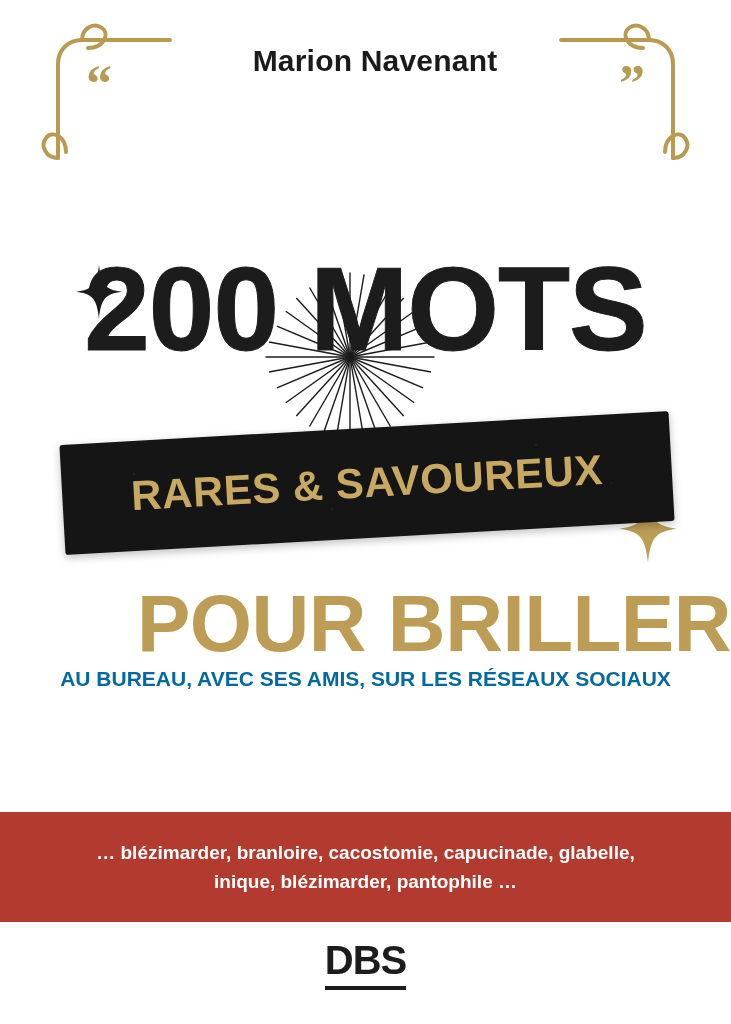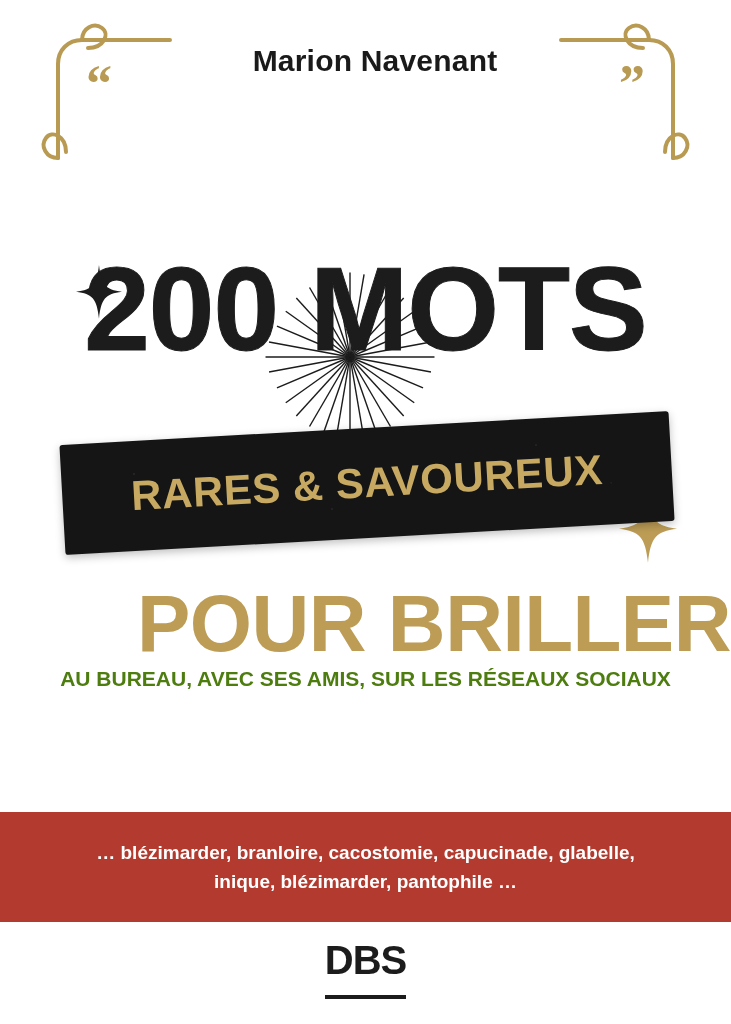--- a/index.html
+++ b/index.html
@@ -156,21 +156,21 @@
   
   .subtitle {
     position: absolute;
     top: 665px;
     left: 60px;
     right: 60px;
     text-align: center;
     font-size: 21px;
     line-height: 1.33;
     font-weight: bold;
-    color: #4d7c0f;
+    color: #0369a1;
     font-family: "Liberation Sans", sans-serif;
   }
 
   
   .red-band {
     position: absolute;
     left: 0;
     right: 0;
     top: 812px;
     height: 110px;
@@ -197,21 +197,21 @@
     top: 938px;
     text-align: center;
   }
   .logo-text {
     display: inline-block;
     font-size: 40px;
     font-weight: bold;
     letter-spacing: -1px;
     color: #1c1c1c;
     border-bottom: 4px solid #1c1c1c;
-    padding-bottom: 12px;
+    padding-bottom: 3px;
     font-family: "Liberation Sans", sans-serif;
   }
 </style>
 </head>
 <body>
 
 <div class="cover">
 
   <div class="ornament ornament-tl">
     <svg viewBox="0 0 150 150" xmlns="http://www.w3.org/2000/svg">

